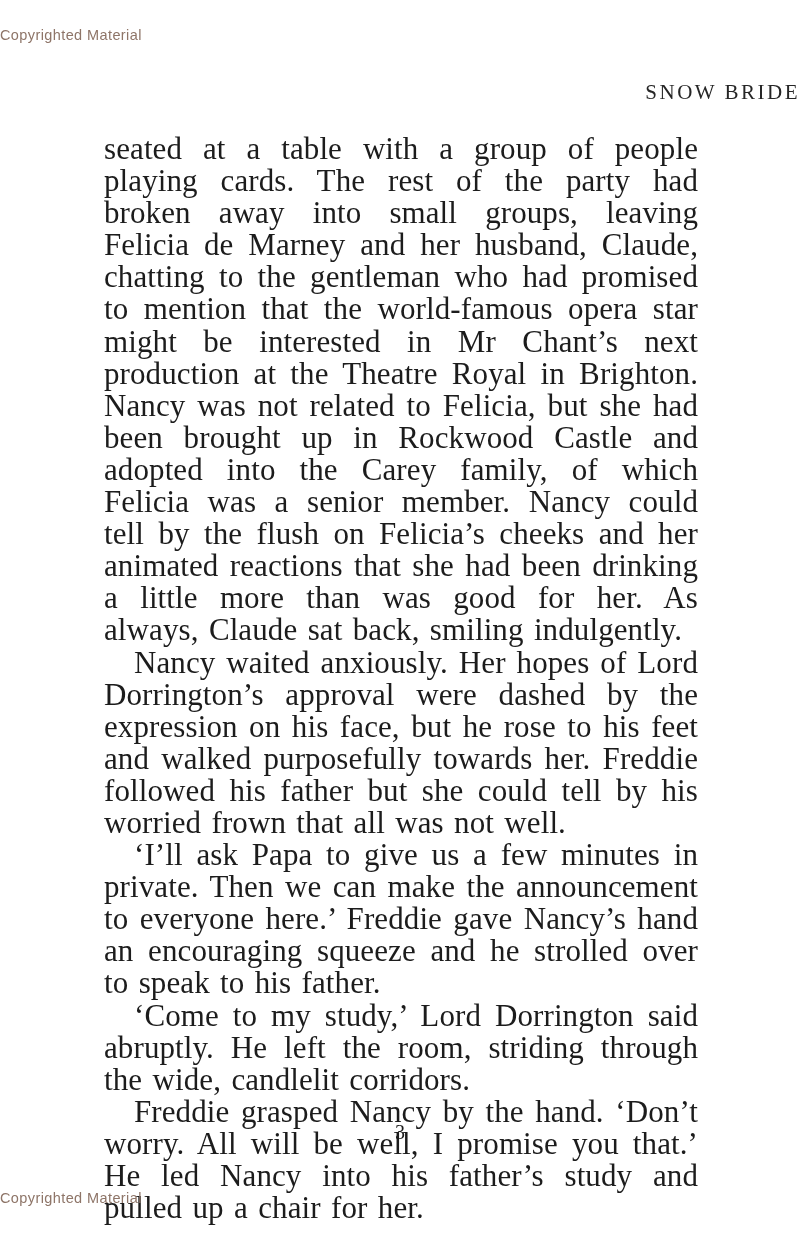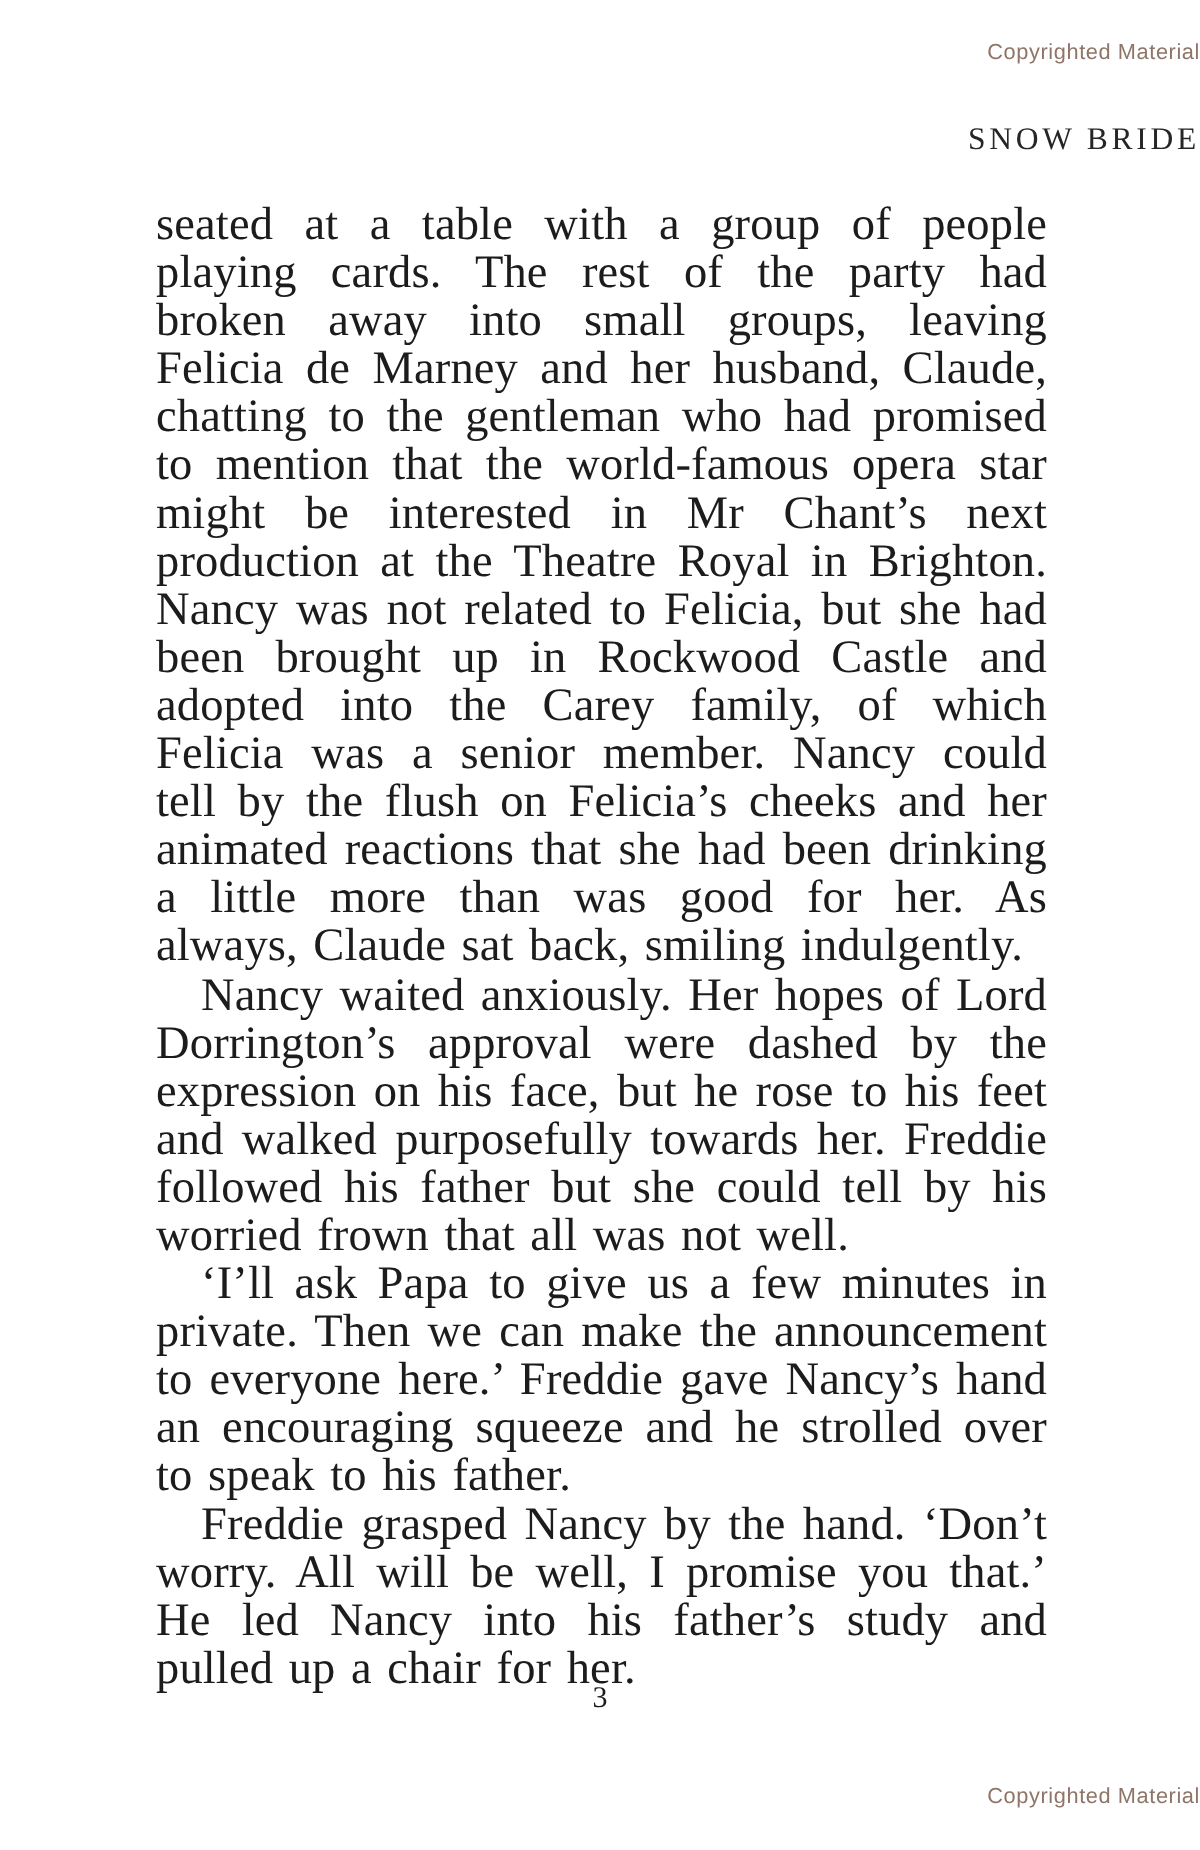--- a/index.html
+++ b/index.html
@@ -14,21 +14,21 @@
     margin: 0 auto;
     background: #ffffff;
     font-family: "Liberation Serif", "DejaVu Serif", serif;
     color: var(--color-text, #1c1c1c);
     overflow: hidden;
   }
   .notice {
     position: absolute;
     left: 0;
     right: 0;
-    text-align: right;
+    text-align: left;
     font-family: "Liberation Sans", "DejaVu Sans", sans-serif;
     font-size: 14.5px;
     letter-spacing: 0.4px;
     color: var(--color-notice, #8e7568);
   }
   .notice.top { top: 27px; }
   .notice.bottom { top: 1190px; }
   .running-title {
     position: absolute;
     top: 80px;
@@ -75,20 +75,21 @@
 <div class="page">
 
   <div class="notice top">Copyrighted Material</div>
 
   <h1 class="running-title">SNOW BRIDE</h1>
 
   <main class="body-text">
     <p class="no-indent">seated at a table with a group of people playing cards. The rest of the party had broken away into small groups, leaving Felicia de Marney and her husband, Claude, chatting to the gentleman who had promised to mention that the world-famous opera star might be interested in Mr Chant’s next production at the Theatre Royal in Brighton. Nancy was not related to Felicia, but she had been brought up in Rockwood Castle and adopted into the Carey family, of which Felicia was a senior member. Nancy could tell by the flush on Felicia’s cheeks and her animated reactions that she had been drinking a little more than was good for her. As always, Claude sat back, smiling indulgently.</p>
     <p>Nancy waited anxiously. Her hopes of Lord Dorrington’s approval were dashed by the expression on his face, but he rose to his feet and walked purposefully towards her. Freddie followed his father but she could tell by his worried frown that all was not well.</p>
     <p>‘I’ll ask Papa to give us a few minutes in private. Then we can make the announcement to everyone here.’ Freddie gave Nancy’s hand an encouraging squeeze and he strolled over to speak to his father.</p>
+    <p>‘Come to my study,’ Lord Dorrington said abruptly. He left the room, striding through the wide, candlelit corridors.</p>
     <p>Freddie grasped Nancy by the hand. ‘Don’t worry. All will be well, I promise you that.’ He led Nancy into his father’s study and pulled up a chair for her.</p>
   </main>
 
   <div class="page-number">3</div>
 
   <div class="notice bottom">Copyrighted Material</div>
 
 </div>
 
 </body></html>

